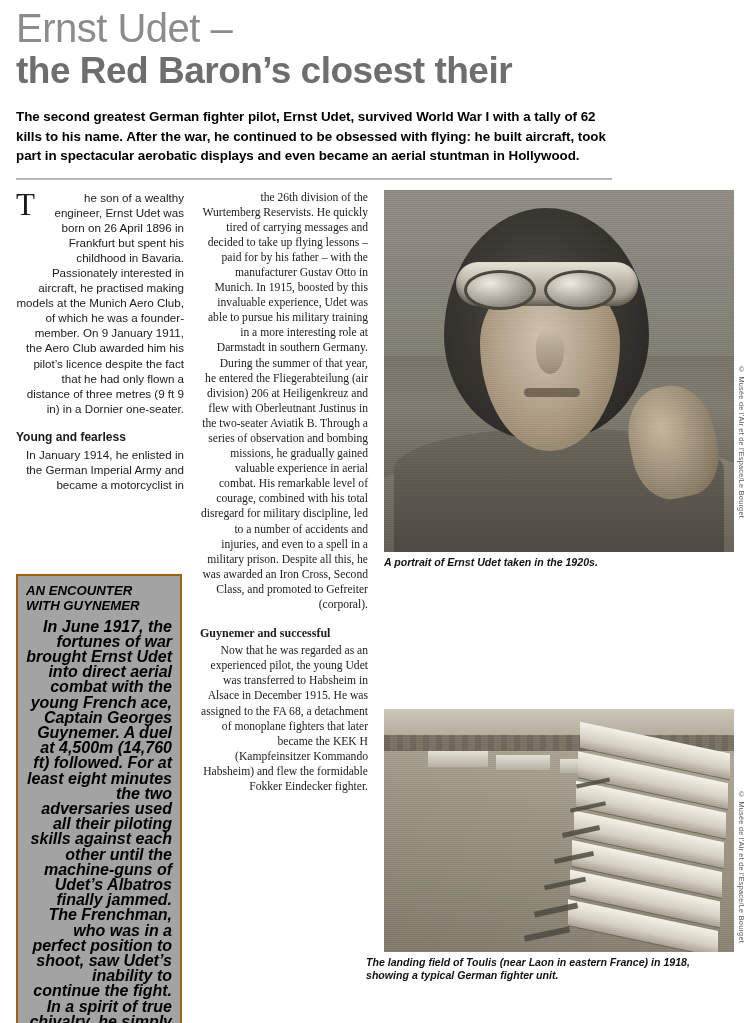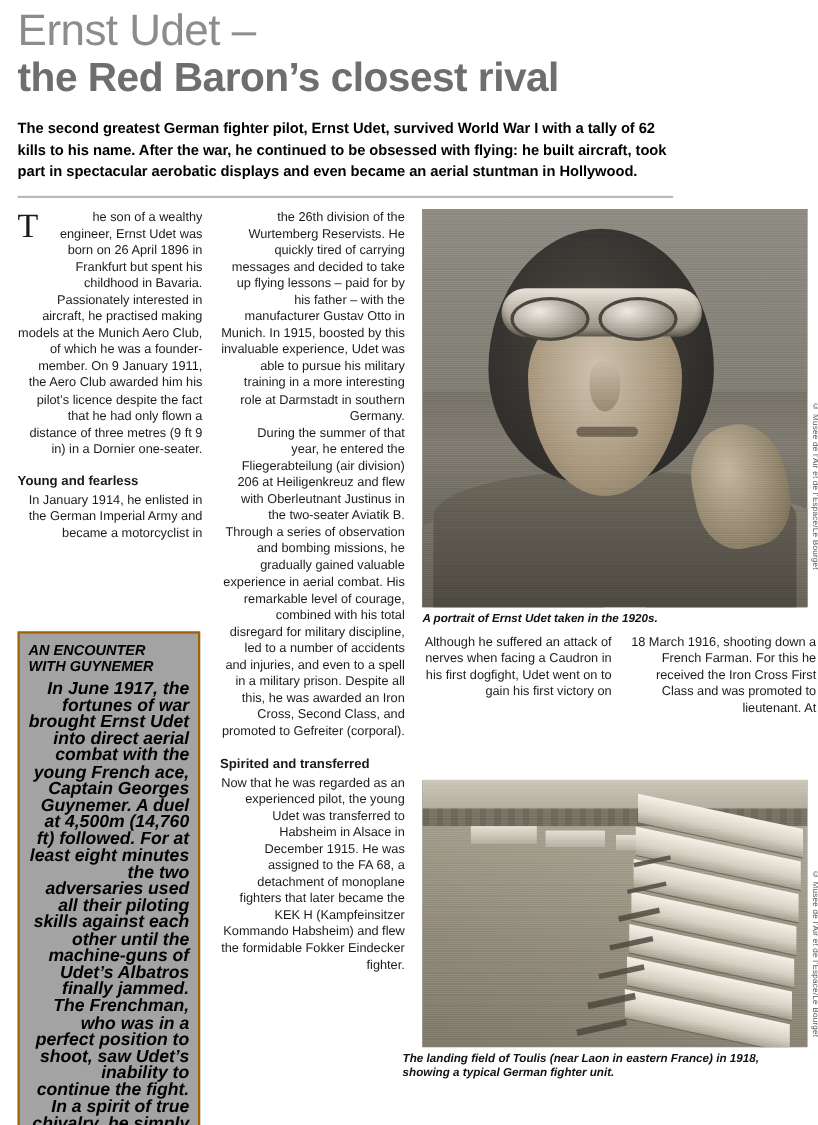--- a/index.html
+++ b/index.html
@@ -66,21 +66,21 @@
     position: absolute;
     top: 0;
     font-size: 11.6px;
     line-height: 15.1px;
     color: #1a1a1a;
   }
   .col p { margin: 0 0 0 0; text-align: right; }
   .col p + p { text-indent: 11px; }
 
   #col1 { left: 2px;  width: 168px; }
-  #col2 { left: 186px; width: 168px; }
+  #col2 { left: 186px; width: 168px; font-family: Liberation Serif, serif; }
   #col3 { left: 370px; width: 172px; }
   #col4 { left: 556px; width: 172px; }
 
   .dropcap::first-letter {
     float: left;
     font-size: 31px;
     line-height: 26px;
     font-weight: normal;
     padding: 2px 2px 0 0;
     font-family: "Liberation Serif", serif;
@@ -286,21 +286,21 @@
       repeating-linear-gradient(0deg, rgba(255,255,255,.04) 0 1px, rgba(0,0,0,.04) 1px 2px);
     mix-blend-mode: overlay;
   }
 </style>
 </head>
 <body>
 
 <div class="page">
 
   <h1 class="headline-1">Ernst Udet –</h1>
-  <h1 class="headline-2">the Red Baron’s closest rival</h1>
+  <h1 class="headline-2">the Red Baron’s closest their</h1>
 
   <p class="standfirst">The second greatest German fighter pilot, Ernst Udet, survived World War I with a tally of 62 kills to his name. After the war, he continued to be obsessed with flying: he built aircraft, took part in spectacular aerobatic displays and even became an aerial stuntman in Hollywood.</p>
 
   <div class="rule"></div>
 
   <div class="columns">
 
     <div class="col" id="col1">
       <p class="dropcap">The son of a wealthy engineer, Ernst Udet was born on 26 April 1896 in Frankfurt but spent his childhood in Bavaria. Passionately interested in aircraft, he practised making models at the Munich Aero Club, of which he was a founder-member. On 9 January 1911, the Aero Club awarded him his pilot’s licence despite the fact that he had only flown a distance of three metres (9 ft 9 in) in a Dornier one-seater.</p>
       <h3 class="subhead">Young and fearless</h3>
@@ -311,31 +311,25 @@
           <span>AN ENCOUNTER</span><br>
           <span>WITH GUYNEMER</span>
         </h4>
         <p>In June 1917, the fortunes of war brought Ernst Udet into direct aerial combat with the young French ace, Captain Georges Guynemer. A duel at 4,500m (14,760 ft) followed. For at least eight minutes the two adversaries used all their piloting skills against each other until the machine-guns of Udet’s Albatros finally jammed. The Frenchman, who was in a perfect position to shoot, saw Udet’s inability to continue the fight. In a spirit of true chivalry, he simply saluted him and flew away in his Spad.</p>
       </div>
     </div>
 
     <div class="col" id="col2">
       <p style="text-indent:0">the 26th division of the Wurtemberg Reservists. He quickly tired of carrying messages and decided to take up flying lessons – paid for by his father – with the manufacturer Gustav Otto in Munich. In 1915, boosted by this invaluable experience, Udet was able to pursue his military training in a more interesting role at Darmstadt in southern Germany.</p>
       <p>During the summer of that year, he entered the Fliegerabteilung (air division) 206 at Heiligenkreuz and flew with Oberleutnant Justinus in the two-seater Aviatik B. Through a series of observation and bombing missions, he gradually gained valuable experience in aerial combat. His remarkable level of courage, combined with his total disregard for military discipline, led to a number of accidents and injuries, and even to a spell in a military prison. Despite all this, he was awarded an Iron Cross, Second Class, and promoted to Gefreiter (corporal).</p>
-      <h3 class="subhead">Spirited and transferred</h3>
+      <h3 class="subhead">Guynemer and successful</h3>
       <p style="text-indent:0">Now that he was regarded as an experienced pilot, the young Udet was transferred to Habsheim in Alsace in December 1915. He was assigned to the FA 68, a detachment of monoplane fighters that later became the KEK H (Kampfeinsitzer Kommando Habsheim) and flew the formidable Fokker Eindecker fighter.</p>
     </div>
 
-    <div class="col" id="col3" style="top:386px;">
-      <p>Although he suffered an attack of nerves when facing a Caudron in his first dogfight, Udet went on to gain his first victory on</p>
-    </div>
-
-    <div class="col" id="col4" style="top:386px;">
-      <p style="text-indent:0">18 March 1916, shooting down a French Farman. For this he received the Iron Cross First Class and was promoted to lieutenant. At</p>
-    </div>
+
 
     <div class="photo-top">
       <div class="p1-bg"></div>
       <div class="p1-sky"></div>
       <div class="p1-shoulder-l"></div>
       <div class="p1-shoulder-r"></div>
       <div class="p1-collar"></div>
       <div class="p1-head"></div>
       <div class="p1-face"></div>
       <div class="p1-nose"></div>

